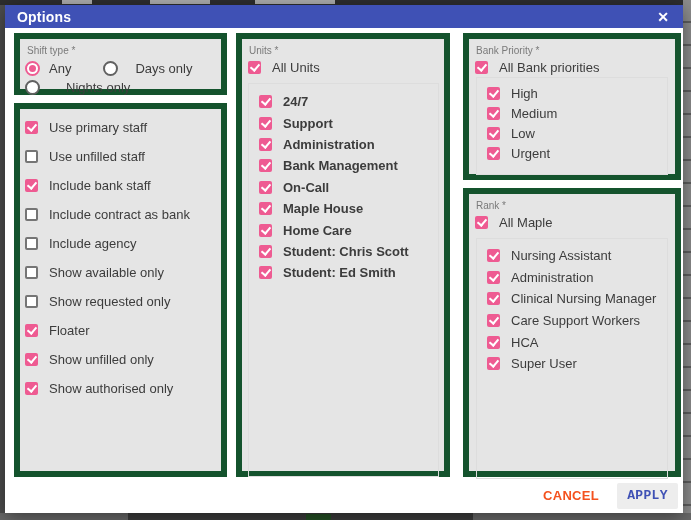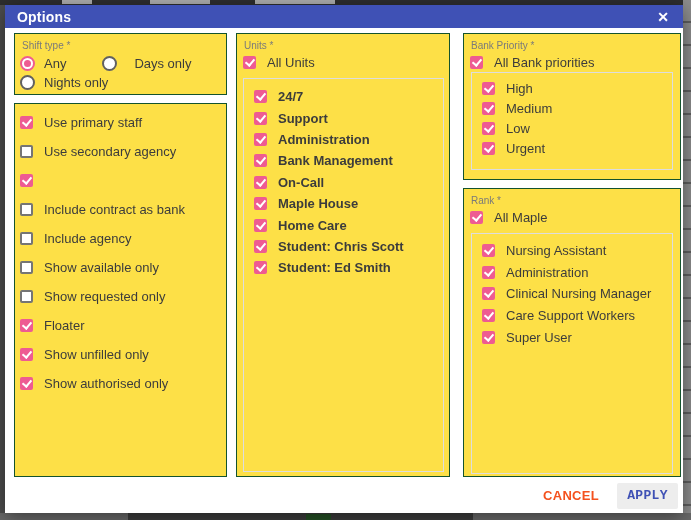--- a/index.html
+++ b/index.html
@@ -21,21 +21,21 @@
   .modal-header{height:23px;background:var(--indigo,#3f51b5);color:#fff;display:flex;
     align-items:center;padding:0 12px;}
   .modal-title{font-size:14px;font-weight:bold;letter-spacing:.2px;}
   .close-x{margin-left:auto;font-size:14px;font-weight:bold;cursor:pointer;line-height:1;padding-right:2px;}
 
   .col{position:absolute;top:28px;display:flex;flex-direction:column;}
   .col1{left:9px;width:213px;}
   .col2{left:231px;width:214px;}
   .col3{left:458px;width:218px;}
 
-  .box{border:1px solid #14532d;background:#fde047;box-sizing:border-box;}
+  .box{border:6px solid #14532d;background:#e5e5e5;box-sizing:border-box;}
   .legend{font-size:10px;color:#7a7a7a;padding:6px 0 1px 7px;line-height:11px;}
 
   .shift-box{height:62px;margin-bottom:8px;}
   .filter-box{height:374px;padding-top:4px;}
   .units-box{height:444px;}
   .bank-box{height:147px;margin-bottom:8px;}
   .rank-box{height:289px;}
 
   .inner{border:1px solid #ddd;box-sizing:border-box;}
   .units-inner{margin:6px 5px 0 6px;height:394px;padding-top:7px;}
@@ -55,21 +55,21 @@
   .cb.checked{border:none;background:var(--pink,#ee5b92);}
   .cb.checked::after{content:"";position:absolute;left:4px;top:1px;width:4px;height:7px;
     border:solid #fff;border-width:0 2px 2px 0;transform:rotate(40deg);}
 
   .cb-label,.radio-label{font-size:13px;color:#3c3c3c;white-space:nowrap;}
 
   .radio-group{display:flex;flex-wrap:wrap;padding:2px 0 0 5px;}
   .radio-row{display:flex;align-items:center;height:19px;cursor:pointer;}
   .radio-row:nth-child(1){width:40%;}
   .radio-row:nth-child(2){width:58%;gap:8px;}
-  .radio-row:nth-child(3){width:100%;}
+  .radio-row:nth-child(3){width:100%;gap:17px;}
   .radio{position:relative;flex:0 0 auto;width:15px;height:15px;box-sizing:border-box;
     border:2px solid #616161;border-radius:50%;margin-right:9px;background:#fff;}
   .radio.selected{border-color:var(--pink,#ee5b92);}
   .radio.selected::after{content:"";position:absolute;left:2px;top:2px;width:7px;height:7px;
     border-radius:50%;background:var(--pink,#ee5b92);}
 
   .footer{position:absolute;right:5px;bottom:4px;display:flex;align-items:center;}
   .btn-cancel{border:none;background:transparent;color:var(--orange,#f4511e);font-size:13px;
     font-weight:bold;letter-spacing:.3px;cursor:pointer;padding:6px 8px;margin-right:10px;
     font-family:"Liberation Sans", sans-serif;}
@@ -118,24 +118,25 @@
             </div>
           </div>
       </div>
       <div class="box filter-box">
           <div class="cb-row">
             <span class="cb checked"></span>
             <span class="cb-label">Use primary staff</span>
           </div>
           <div class="cb-row">
             <span class="cb"></span>
-            <span class="cb-label">Use secondary agency</span>
-          </div>
-          <div class="cb-row">
-            <span class="cb checked"></span>
+            <span class="cb-label">Use unfilled staff</span>
+          </div>
+          <div class="cb-row">
+            <span class="cb checked"></span>
+            <span class="cb-label">Include bank staff</span>
           </div>
           <div class="cb-row">
             <span class="cb"></span>
             <span class="cb-label">Include contract as bank</span>
           </div>
           <div class="cb-row">
             <span class="cb"></span>
             <span class="cb-label">Include agency</span>
           </div>
           <div class="cb-row">
@@ -253,20 +254,24 @@
             <div class="cb-row">
               <span class="cb checked"></span>
               <span class="cb-label">Clinical Nursing Manager</span>
             </div>
             <div class="cb-row">
               <span class="cb checked"></span>
               <span class="cb-label">Care Support Workers</span>
             </div>
             <div class="cb-row">
               <span class="cb checked"></span>
+              <span class="cb-label">HCA</span>
+            </div>
+            <div class="cb-row">
+              <span class="cb checked"></span>
               <span class="cb-label">Super User</span>
             </div>
           </div>
       </div>
     </div>
 
     <div class="footer">
       <button class="btn-cancel">CANCEL</button>
       <button class="btn-apply">APPLY</button>
     </div>

